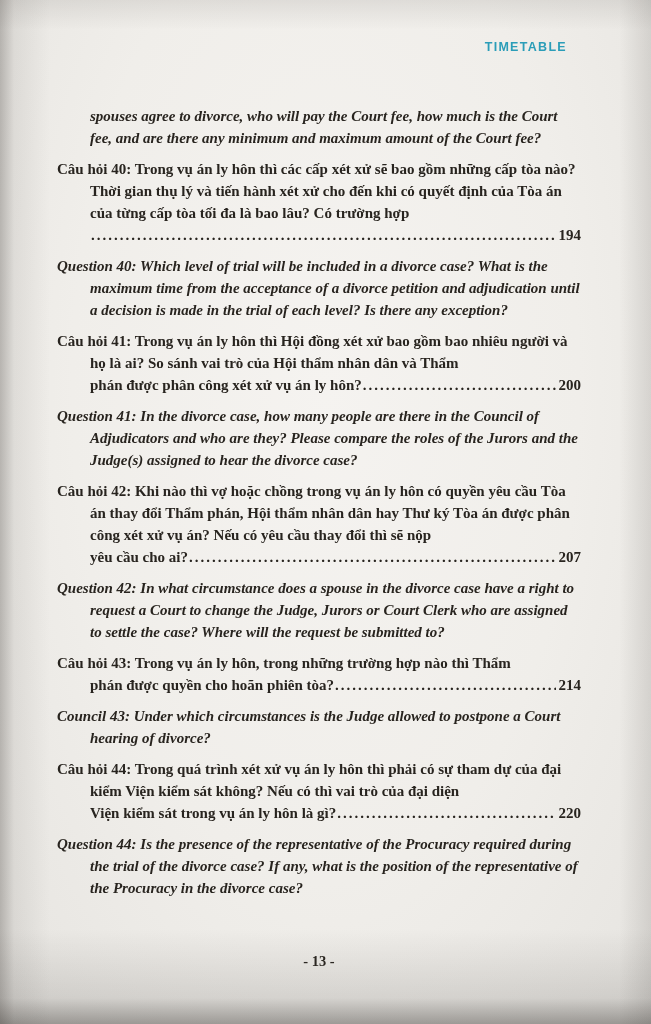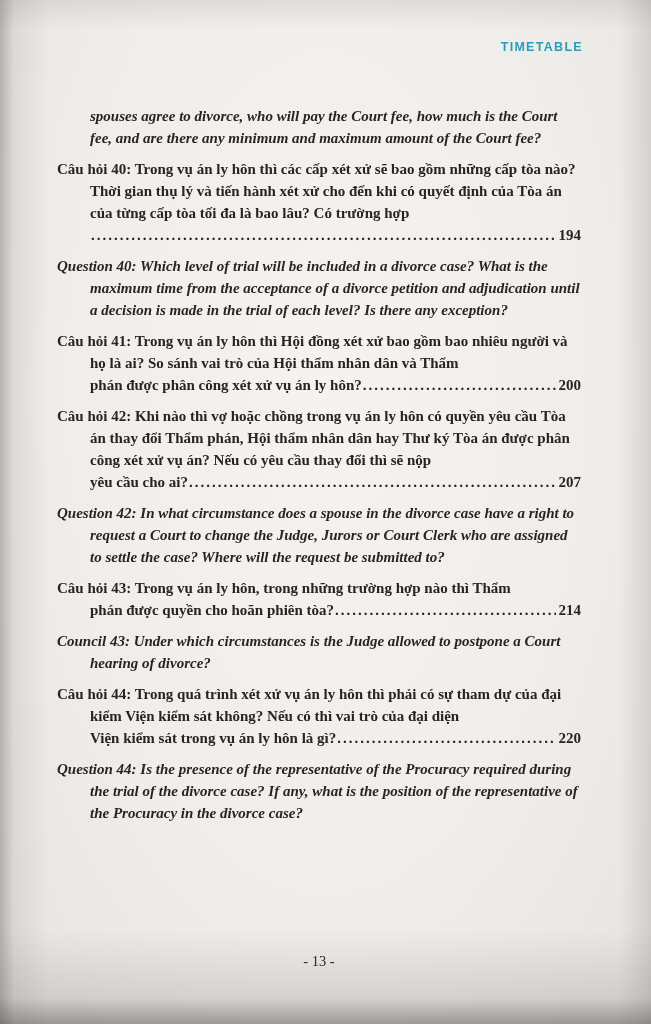--- a/index.html
+++ b/index.html
@@ -16,21 +16,21 @@
     color: #28241f;
     background:
       linear-gradient(to bottom, rgba(60,55,50,0.10), rgba(60,55,50,0) 30px),
       linear-gradient(to right, rgba(45,40,36,0.28), rgba(45,40,36,0.08) 14px, rgba(45,40,36,0) 50px),
       linear-gradient(to left, rgba(45,40,36,0.12), rgba(45,40,36,0) 32px),
       linear-gradient(to top, rgba(38,34,30,0.40), rgba(38,34,30,0.12) 26px, rgba(38,34,30,0) 95px),
       radial-gradient(ellipse at 50% 38%, #f5f3f0 0%, #f0eeea 55%, #e6e4e0 100%);
   }
   .running-head {
     position: absolute;
-    top: 40px; right: 68px;
+    top: 40px; right: 84px;
     font-family: "Liberation Sans", sans-serif;
     font-weight: bold;
     font-size: 12.5px;
     letter-spacing: 1.3px;
     color: #2b9db8;
   }
   .content {
     position: absolute;
     top: 93px; left: 57px;
     width: 524px;
@@ -68,21 +68,21 @@
   .dots::after {
     content: "...................................................................................................................";
   }
   .pagenum { white-space: nowrap; font-weight: bold; }
   .footer-page-number {
     position: absolute;
     top: 953px; left: 57px;
     width: 524px;
     text-align: center;
     font-size: 14.5px;
-    font-weight: normal;
+    font-weight: bold;
     color: #2b2722;
   }
 </style>
 </head>
 <body>
 
 <div class="book-page">
 
   <div class="running-head">TIMETABLE</div>
 
@@ -104,20 +104,23 @@
 
     <div class="entry vi">
       <p><span>Câu hỏi 41:</span> <span>Trong vụ án ly hôn thì Hội đồng xét xử bao gồm bao nhiêu người và họ là ai? So sánh vai trò của Hội thẩm nhân dân và Thẩm</span></p>
       <div class="leader-line">
         <span class="leader-text">phán được phân công xét xử vụ án ly hôn?</span>
         <span class="dots"></span>
         <span class="pagenum">200</span>
       </div>
     </div>
 
+    <div class="entry en">
+      <p><span>Question 41:</span> <span>In the divorce case, how many people are there in the Council of Adjudicators and who are they? Please compare the roles of the Jurors and the Judge(s) assigned to hear the divorce case?</span></p>
+    </div>
 
     <div class="entry vi">
       <p><span>Câu hỏi 42:</span> <span>Khi nào thì vợ hoặc chồng trong vụ án ly hôn có quyền yêu cầu Tòa án thay đổi Thẩm phán, Hội thẩm nhân dân hay Thư ký Tòa án được phân công xét xử vụ án? Nếu có yêu cầu thay đổi thì sẽ nộp</span></p>
       <div class="leader-line">
         <span class="leader-text">yêu cầu cho ai?</span>
         <span class="dots"></span>
         <span class="pagenum">207</span>
       </div>
     </div>
 

